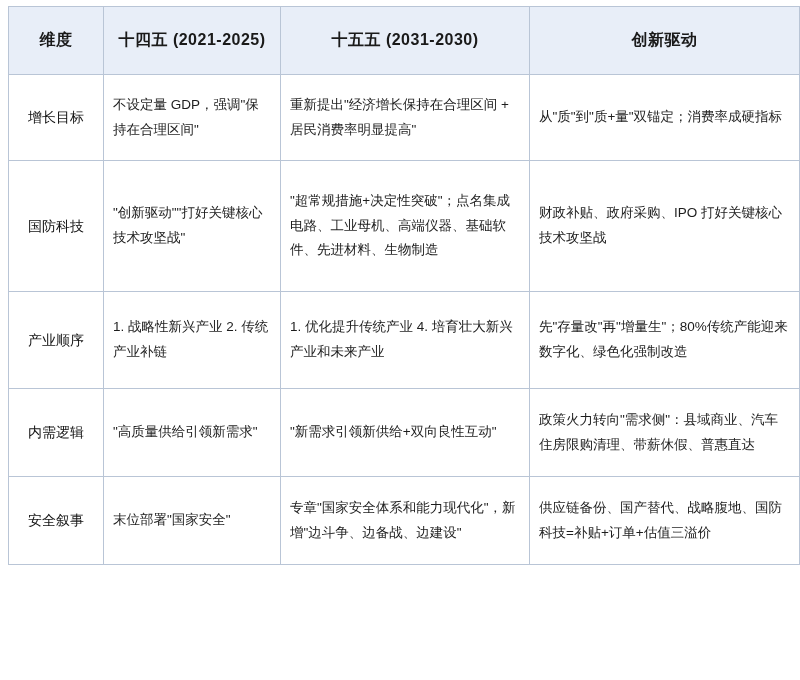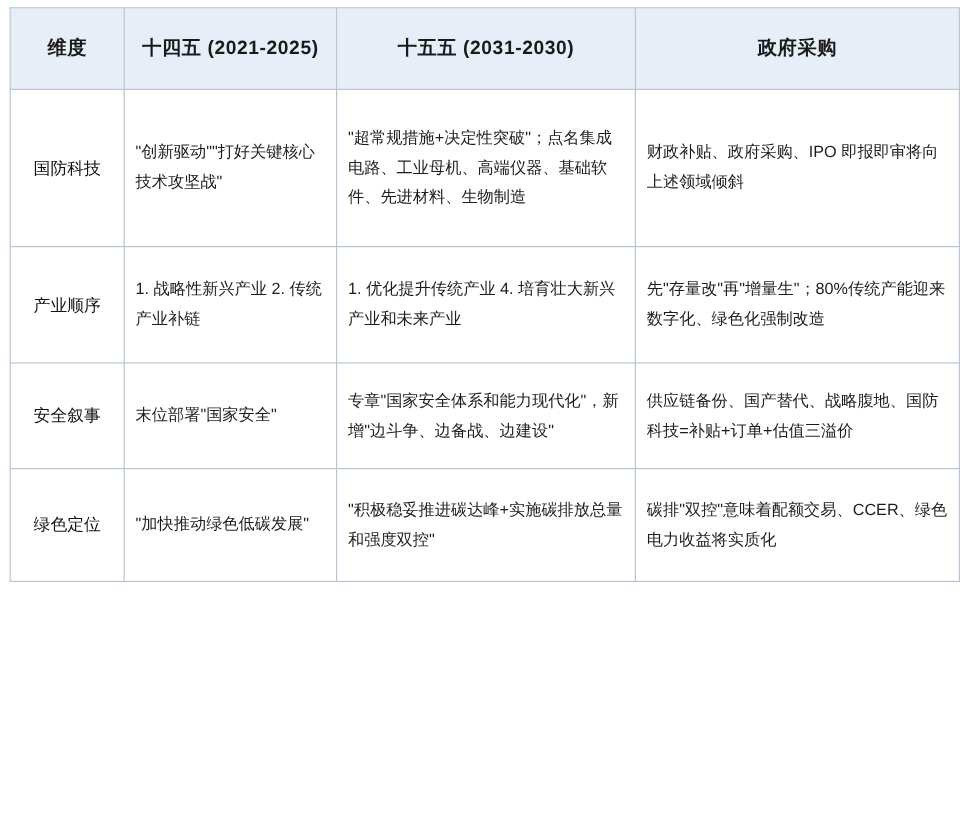--- a/index.html
+++ b/index.html
@@ -76,43 +76,49 @@
       <col class="c0">
         <col class="c1">
         <col class="c2">
         <col class="c3">
     </colgroup>
     <thead>
       <tr>
         <th>维度</th>
         <th>十四五 (2021-2025)</th>
         <th>十五五 (2031-2030)</th>
-        <th>政府采购</th>
+        <th>创新驱动</th>
       </tr>
     </thead>
     <tbody>
+      <tr class="r0">
+        <td class="dim">增长目标</td>
+        <td>不设定量 GDP，强调"保持在合理区间"</td>
+        <td>重新提出"经济增长保持在合理区间 + 居民消费率明显提高"</td>
+        <td>从"质"到"质+量"双锚定；消费率成硬指标</td>
+      </tr>
       <tr class="r1">
         <td class="dim">国防科技</td>
         <td>"创新驱动""打好关键核心技术攻坚战"</td>
         <td>"超常规措施+决定性突破"；点名集成电路、工业母机、高端仪器、基础软件、先进材料、生物制造</td>
-        <td>财政补贴、政府采购、IPO 即报即审将向上述领域倾斜</td>
+        <td>财政补贴、政府采购、IPO 打好关键核心技术攻坚战</td>
       </tr>
       <tr class="r2">
         <td class="dim">产业顺序</td>
         <td>1. 战略性新兴产业 2. 传统产业补链</td>
         <td>1. 优化提升传统产业 4. 培育壮大新兴产业和未来产业</td>
         <td>先"存量改"再"增量生"；80%传统产能迎来数字化、绿色化强制改造</td>
       </tr>
+      <tr class="r3">
+        <td class="dim">内需逻辑</td>
+        <td>"高质量供给引领新需求"</td>
+        <td>"新需求引领新供给+双向良性互动"</td>
+        <td>政策火力转向"需求侧"：县域商业、汽车住房限购清理、带薪休假、普惠直达</td>
+      </tr>
       <tr class="r4">
         <td class="dim">安全叙事</td>
         <td>末位部署"国家安全"</td>
         <td>专章"国家安全体系和能力现代化"，新增"边斗争、边备战、边建设"</td>
         <td>供应链备份、国产替代、战略腹地、国防科技=补贴+订单+估值三溢价</td>
       </tr>
-      <tr class="r5">
-        <td class="dim">绿色定位</td>
-        <td>"加快推动绿色低碳发展"</td>
-        <td>"积极稳妥推进碳达峰+实施碳排放总量和强度双控"</td>
-        <td>碳排"双控"意味着配额交易、CCER、绿色电力收益将实质化</td>
-      </tr>
     </tbody>
   </table>
 </div>
 
 </body></html>

